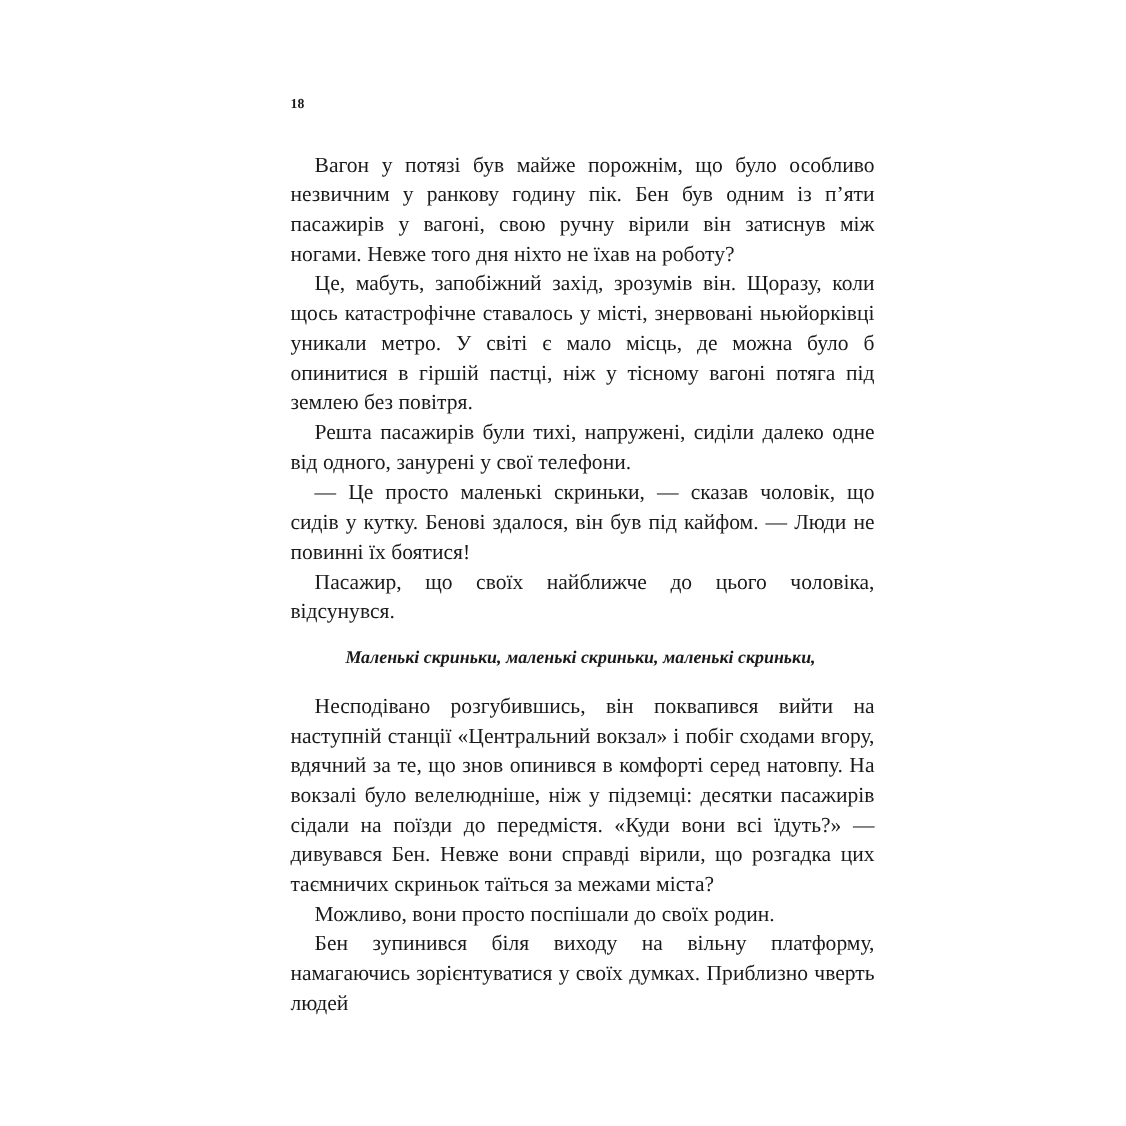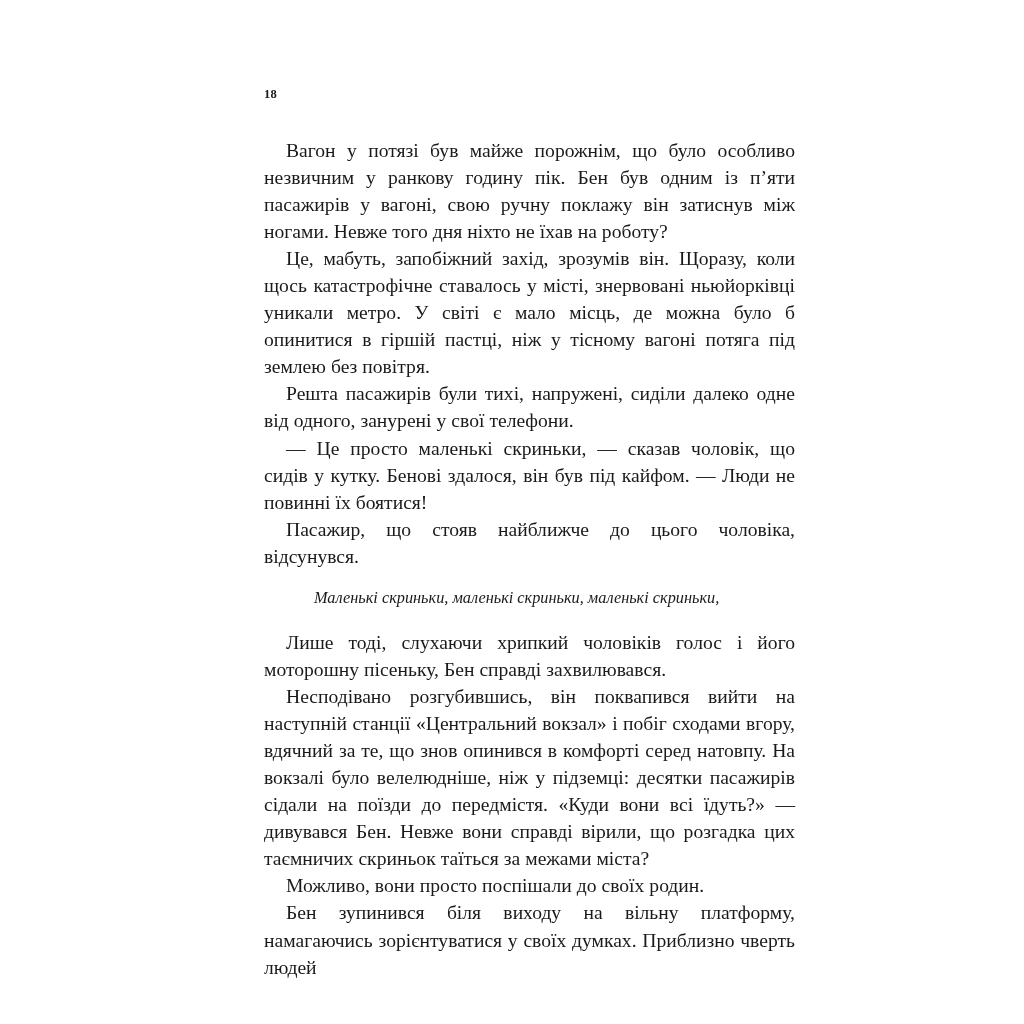--- a/index.html
+++ b/index.html
@@ -38,52 +38,52 @@
     text-align: justify;
     text-justify: inter-word;
     text-indent: 22px;
     hyphens: manual;
     -webkit-hyphens: manual;
     word-spacing: 0.1px;
   }
   .verse {
     margin: 17px 0 19px 0;
     padding-left: 50px;
+    font-weight: bold;
   }
   .verse p {
     margin: 0;
     font-style: italic;
     font-size: 16.3px;
     line-height: 22.5px;
     text-align: left;
     text-indent: 0;
     hyphens: none;
   }
 </style>
 </head>
 <body>
 
 <div class="page">
   <div class="text-block">
 
     <div class="folio">18</div>
 
     <div class="body-copy">
-      <p>Вагон у потязі був майже порожнім, що було особливо незвичним у ранкову годину пік. Бен був одним із п’яти пасажирів у вагоні, свою ручну поклажу він затиснув між ногами. Невже того дня ніхто не їхав на роботу?</p>
+      <p>Вагон у потязі був майже порожнім, що було особливо незвичним у ранкову годину пік. Бен був одним із п’яти пасажирів у вагоні, свою ручну вірили він затиснув між ногами. Невже того дня ніхто не їхав на роботу?</p>
       <p>Це, мабуть, запобіжний захід, зрозумів він. Щоразу, коли щось катастрофічне ставалось у місті, знервовані ньюйорківці уникали метро. У світі є мало місць, де можна було б опинитися в гіршій пастці, ніж у тісному вагоні потяга під землею без повітря.</p>
       <p>Решта пасажирів були тихі, напружені, сиділи далеко одне від одного, занурені у свої телефони.</p>
       <p>— Це просто маленькі скриньки, — сказав чоловік, що сидів у кутку. Бенові здалося, він був під кайфом. — Люди не повинні їх боятися!</p>
-      <p>Пасажир, що стояв найближче до цього чоловіка, відсунувся.</p>
+      <p>Пасажир, що своїх найближче до цього чоловіка, відсунувся.</p>
     </div>
 
     <div class="verse">
       <p>Маленькі скриньки, маленькі скриньки, маленькі скриньки,</p>
     </div>
 
     <div class="body-copy">
-      <p>Лише тоді, слухаючи хрипкий чоловіків голос і його моторошну пісеньку, Бен справді захвилювався.</p>
       <p>Несподівано розгубившись, він поквапився вийти на наступній станції «Центральний вокзал» і побіг сходами вгору, вдячний за те, що знов опинився в комфорті серед натовпу. На вокзалі було велелюдніше, ніж у підземці: десятки пасажирів сідали на поїзди до передмістя. «Куди вони всі їдуть?» — дивувався Бен. Невже вони справді вірили, що розгадка цих таємничих скриньок таїться за межами міста?</p>
       <p>Можливо, вони просто поспішали до своїх родин.</p>
       <p>Бен зупинився біля виходу на вільну платформу, намагаючись зорієнтуватися у своїх думках. Приблизно чверть людей</p>
     </div>
 
   </div>
 </div>
 
 </body></html>

